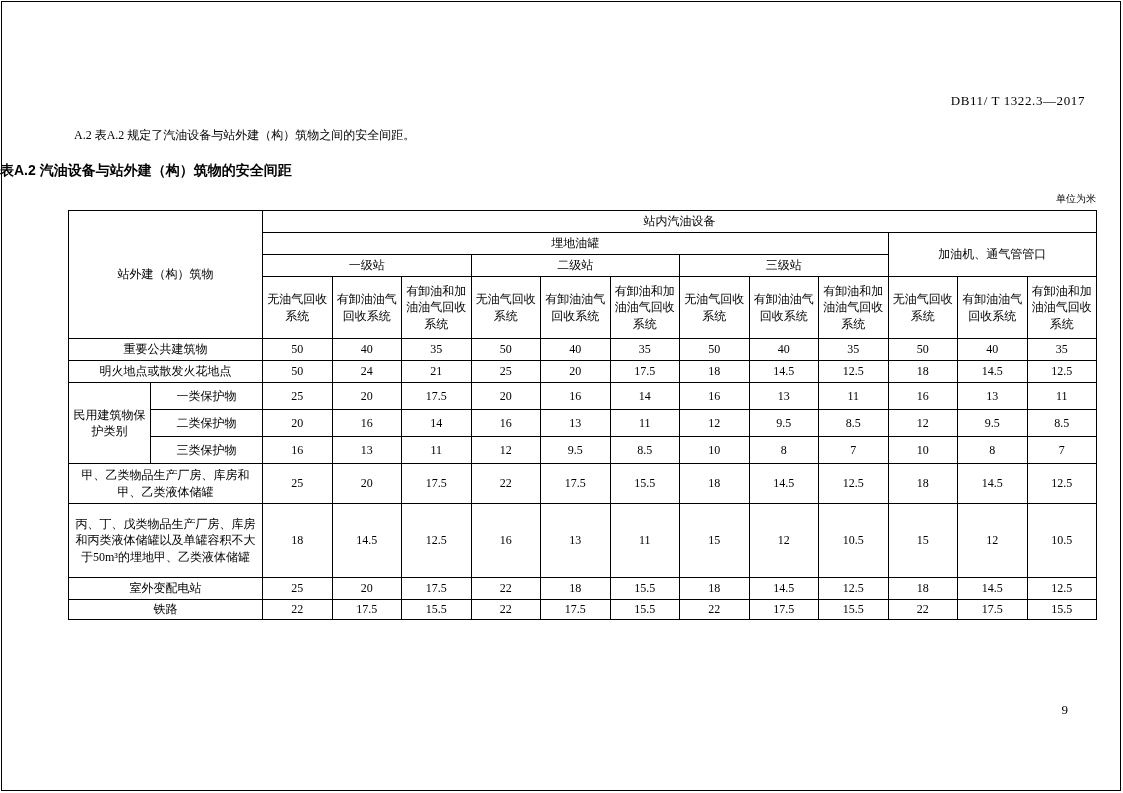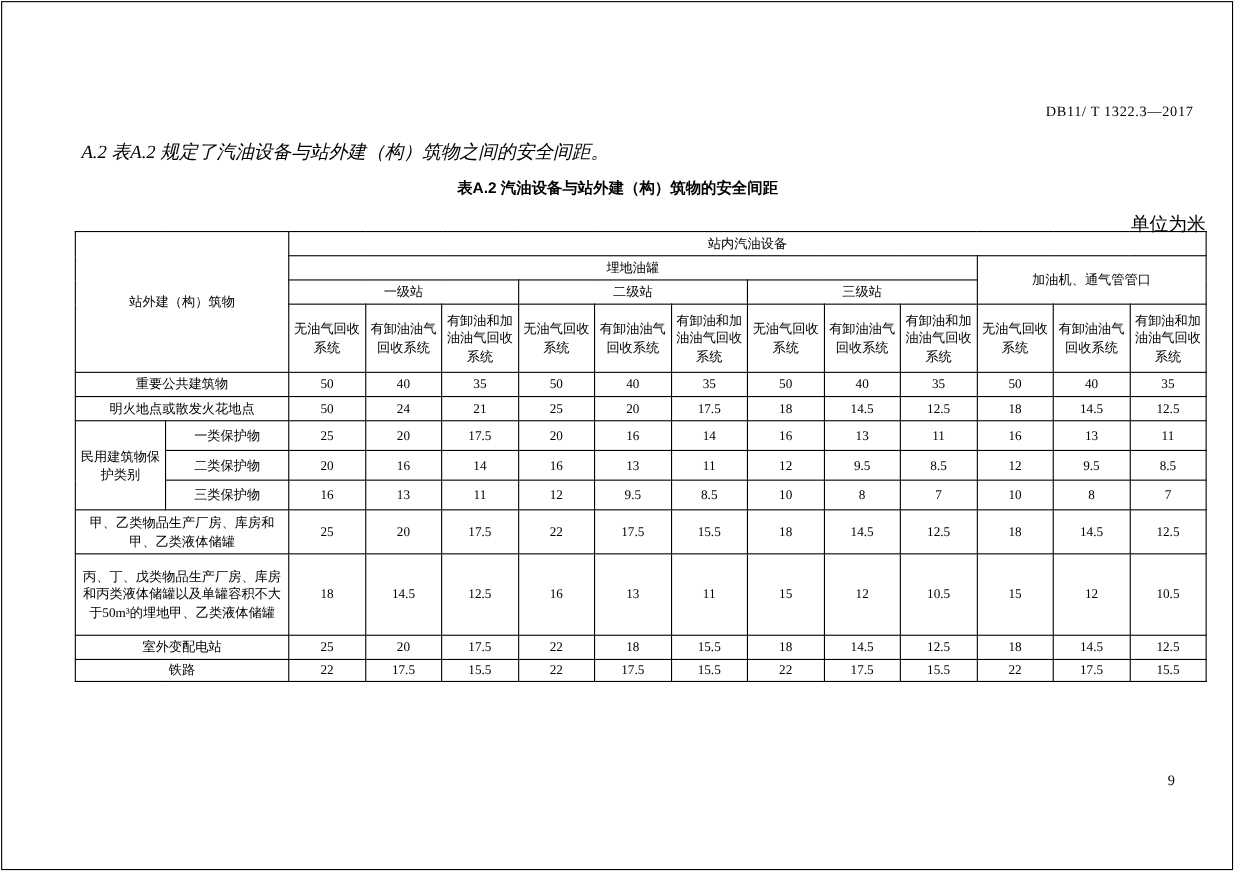--- a/index.html
+++ b/index.html
@@ -15,31 +15,30 @@
     width: 1120px; height: 790px;
     border: 1px solid #000;
     pointer-events: none;
   }
   .doc-number {
     position: absolute; top: 93px; right: 38px;
     font-size: 13px; letter-spacing: 0.6px;
   }
   .intro {
     position: absolute; top: 127px; left: 74px;
-    font-size: 17px;
-    font-style: italic;
+    font-size: 12px;
   }
   .table-title {
     position: absolute; top: 162px; left: 0; width: 100%;
-    text-align: center; font-weight: bold; font-size: 14px;
+    font-weight: bold; font-size: 14px;
     font-family: "Liberation Sans", "DejaVu Sans", sans-serif;
   }
   .unit-note {
     position: absolute; top: 192px; right: 27px;
-    font-size: 17px;
+    font-size: 10px;
   }
   table.spec {
     position: absolute; top: 210px; left: 68px;
     width: 1028px;
     border-collapse: collapse; table-layout: fixed;
     font-size: 12px;
     border: 1.5px solid #000;
   }
   .spec th, .spec td {
     border: 1px solid #000;

